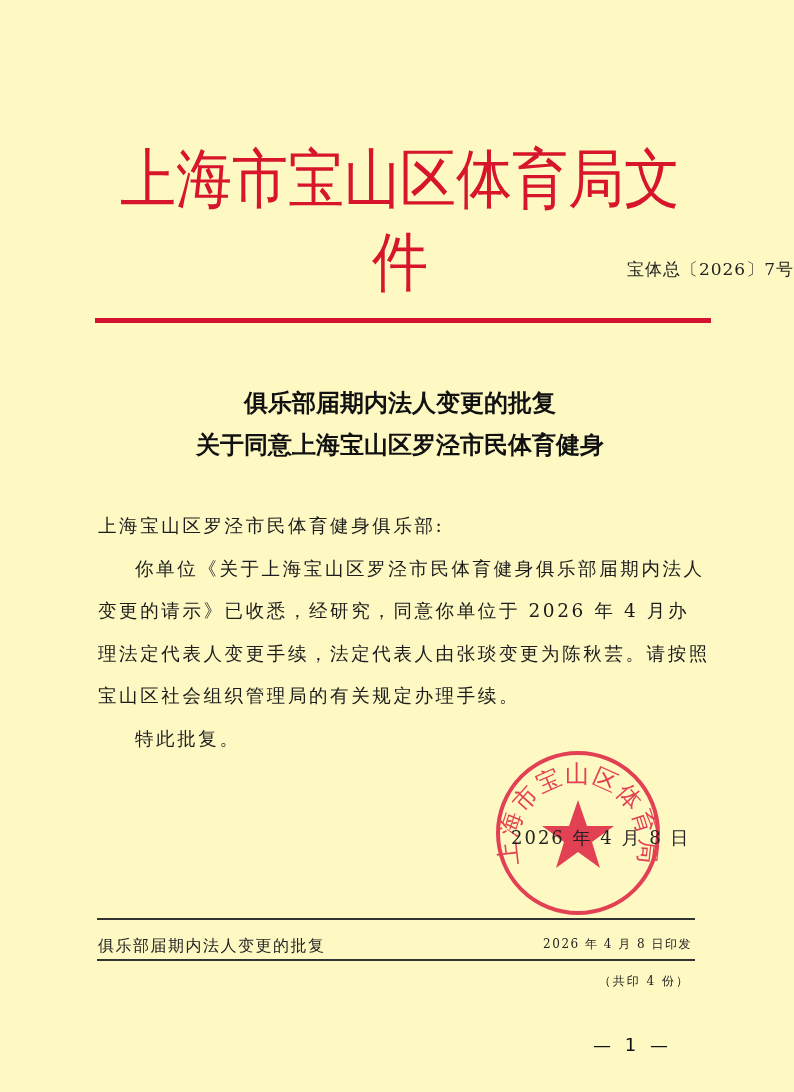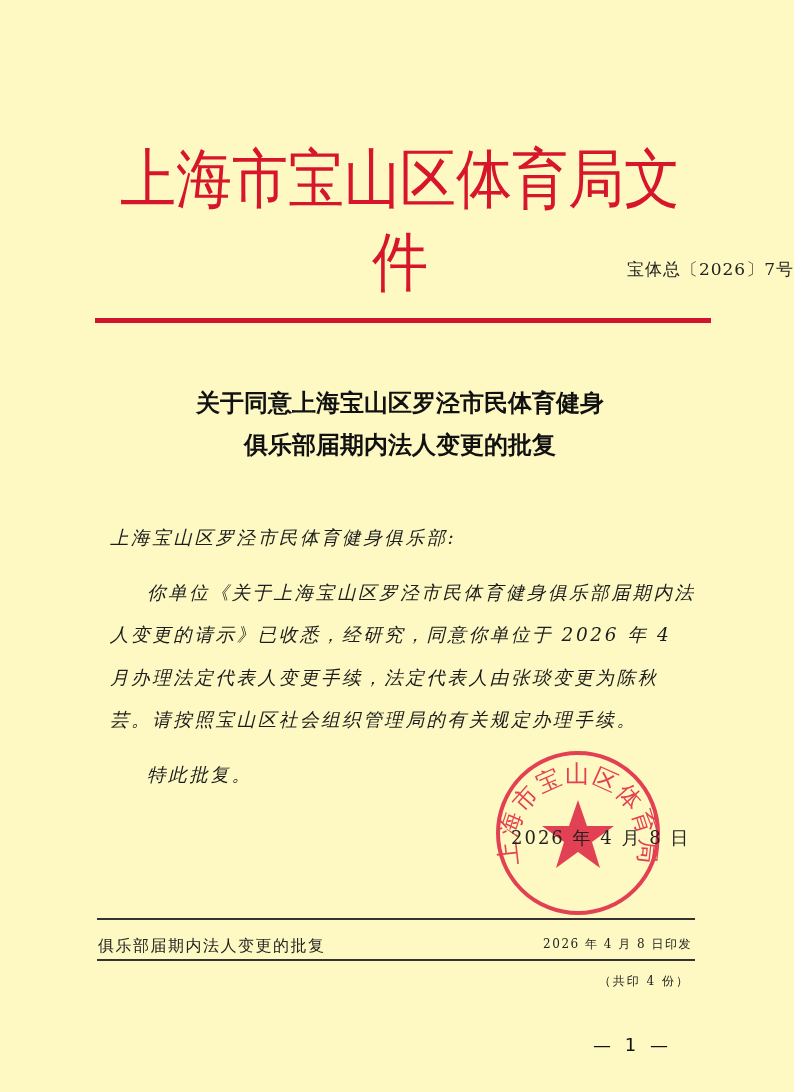--- a/index.html
+++ b/index.html
@@ -17,21 +17,21 @@
 
   .red-rule { position: absolute; left: 95px; width: 616px; top: 318px; height: 5px;
               background: #d3132f; }
 
   .title { position: absolute; left: 120px; width: 560px; top: 382px; text-align: center;
            font-family: "DejaVu Serif", serif; font-weight: bold; font-size: 24px;
            line-height: 42px; color: #111; }
 
   .body { position: absolute; left: 98px; width: 612px; top: 505px;
           font-size: 18.5px; line-height: 42.5px; color: #1c1c1c; letter-spacing: 2.6px; }
-  .body p { margin: 12px; font-style: italic; }
+  .body p { margin: 0; }
   .indent { text-indent: 37px; }
 
   .sign-date { position: absolute; left: 481px; top: 826px; font-size: 18px; color: #222;
                letter-spacing: 2px; z-index: 3; margin-left: 30px; }
 
   .stamp { position: absolute; left: 493px; top: 748px; width: 170px; height: 170px; z-index: 2; opacity: .92; }
 
   .rule-top { position: absolute; left: 97px; width: 598px; top: 918px; height: 1.5px; background: #333; }
   .rule-bottom { position: absolute; left: 97px; width: 598px; top: 959px; height: 1.5px; background: #333; }
 
@@ -46,22 +46,22 @@
 
 <div class="page">
 
   <div class="masthead">上海市宝山区体育局文件</div>
 
   <div class="doc-number">宝体总〔2026〕7号</div>
 
   <div class="red-rule"></div>
 
   <div class="title">
+    <div>俱乐部届期内法人变更的批复</div>
     <div>关于同意上海宝山区罗泾市民体育健身</div>
-    <div>俱乐部届期内法人变更的批复</div>
   </div>
 
   <div class="body">
     <p>上海宝山区罗泾市民体育健身俱乐部:</p>
     <p class="indent">你单位《关于上海宝山区罗泾市民体育健身俱乐部届期内法人变更的请示》已收悉，经研究，同意你单位于 2026 年 4 月办理法定代表人变更手续，法定代表人由张琰变更为陈秋芸。请按照宝山区社会组织管理局的有关规定办理手续。</p>
     <p class="indent">特此批复。</p>
   </div>
 
   <svg class="stamp" viewBox="0 0 170 170">
     <defs>

